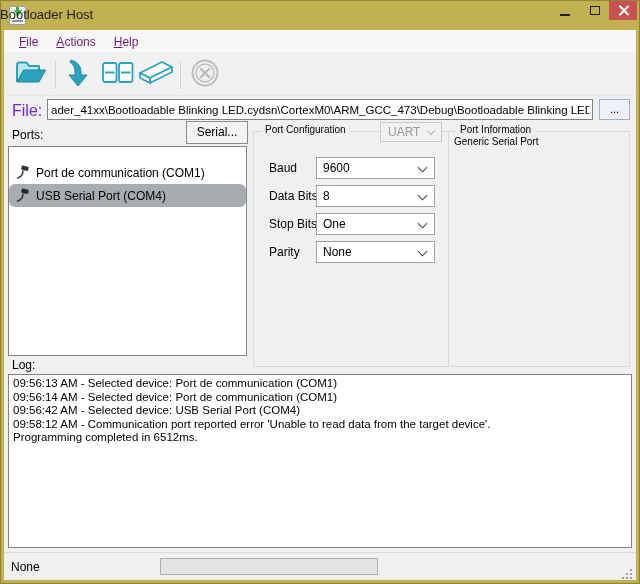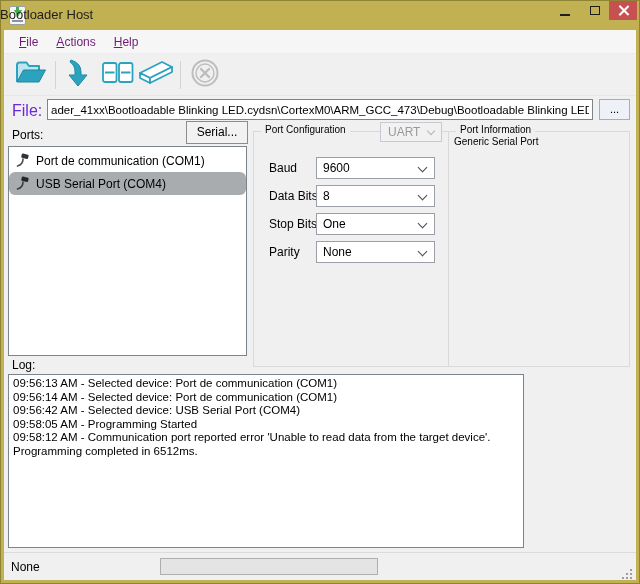--- a/index.html
+++ b/index.html
@@ -46,21 +46,21 @@
   .file-input{position:absolute; left:43px; top:3px; width:546px; height:21px; border:1px solid var(--box-border);
               background:#fff; font-size:11.5px; padding:0 3px; color:#000;}
   .browse-btn{position:absolute; left:595px; top:3px; width:31px; height:21px; background:#eef2f8;
               border:1px solid #9ab0cc; font-size:11px; text-align:center; line-height:18px; color:#000;}
   
   .ports-label{position:absolute; left:8px; top:98px; font-size:12px; color:#000;}
   .filters-btn{position:absolute; left:182px; top:91px; width:62px; height:23px; background:#f2f2f2;
                border:1px solid #8c8c8c; font-size:12px; text-align:center; line-height:21px; color:#000;}
   
   .ports-list{position:absolute; left:4px; top:116px; width:239px; height:210px; background:#fff;
-              border:1px solid var(--box-border); padding-top:2px;}
+              border:1px solid var(--box-border); padding-top:14px;}
   .port-row{height:23px; display:flex; align-items:center; gap:6px; padding-left:6px; font-size:12px; color:#000;}
   .port-row.selected{background:var(--sel-gray);border-radius:6px;}
   .port-icon{width:15px; height:15px; flex:0 0 15px;}
   
   .groupbox{position:absolute; border:1px solid var(--group-border); background:var(--client-bg);}
   .gb-config{left:249px; top:101px; width:196px; height:236px;}
   .gb-info{left:444px; top:101px; width:182px; height:236px;}
   .gb-label{position:absolute; top:-8px; left:7px; background:var(--client-bg); padding:0 4px; font-size:10px; color:#000;}
   .uart-combo{position:absolute; top:-10px; left:126px; width:62px; height:20px; background:#f1f1f1;
               border:1px solid #c6cbd1; color:#9a9a9a; font-size:12px; line-height:18px; padding-left:7px;}
@@ -68,21 +68,21 @@
               border-right:1.5px solid #b0b4b8; border-bottom:1.5px solid #b0b4b8; transform:rotate(45deg);}
   .cfg-row{position:absolute; left:0; width:100%; height:22px;}
   .cfg-label{position:absolute; left:15px; top:4px; font-size:12px; color:#000;}
   .combo{position:absolute; left:62px; top:0; width:119px; height:22px; background:#fff; border:1px solid #9aa0a6;
          font-size:12px; line-height:20px; padding-left:6px; color:#000;}
   .combo::after{content:""; position:absolute; right:8px; top:6px; width:6px; height:6px;
          border-right:1.6px solid #4a4a4a; border-bottom:1.6px solid #4a4a4a; transform:rotate(45deg);}
   .info-text{position:absolute; left:5px; top:4px; font-size:10px; color:#000;}
   
   .log-label{position:absolute; left:8px; top:328px; font-size:12px; color:#000;}
-  .log-box{position:absolute; left:4px; top:344px; width:516px; height:174px; background:#fff;
+  .log-box{position:absolute; left:4px; top:344px; width:624px; height:174px; background:#fff;
            border:1px solid var(--box-border); padding:2px 4px; overflow:hidden;}
   .log-line{font-size:11.5px; line-height:13.6px; color:#000; white-space:pre;}
   
   .statusbar{position:absolute; left:0; top:522px; width:100%; height:28px; background:var(--client-bg);
              border-top:1px solid #dcdcdc;}
   .status-text{position:absolute; left:7px; top:7px; font-size:12px; color:#000;}
   .progressbar{position:absolute; left:156px; top:5px; width:218px; height:17px; background:#e4e4e4;
                border:1px solid #aeaeae;}
   .progress-fill{height:100%; width:0%; background:#06b025;}
   .resize-grip{position:absolute; right:3px; bottom:3px; width:11px; height:11px;}
@@ -224,21 +224,20 @@
     <div class="groupbox gb-info">
       <div class="gb-label">Port Information</div>
       <div class="info-text">Generic Serial Port</div>
     </div>
 
     <div class="log-label">Log:</div>
     <div class="log-box">
       <div class="log-line">09:56:13 AM - Selected device: Port de communication (COM1)</div>
       <div class="log-line">09:56:14 AM - Selected device: Port de communication (COM1)</div>
       <div class="log-line">09:56:42 AM - Selected device: USB Serial Port (COM4)</div>
-      <div class="log-line">09:58:05 AM - Programming Started</div>
       <div class="log-line">09:58:12 AM - Communication port reported error 'Unable to read data from the target device'.</div>
       <div class="log-line">Programming completed in 6512ms.</div>
     </div>
 
     <div class="statusbar">
       <div class="status-text">None</div>
       <div class="progressbar">
         <div class="progress-fill" style="width: 0%;"></div>
       </div>
       <div class="resize-grip">

